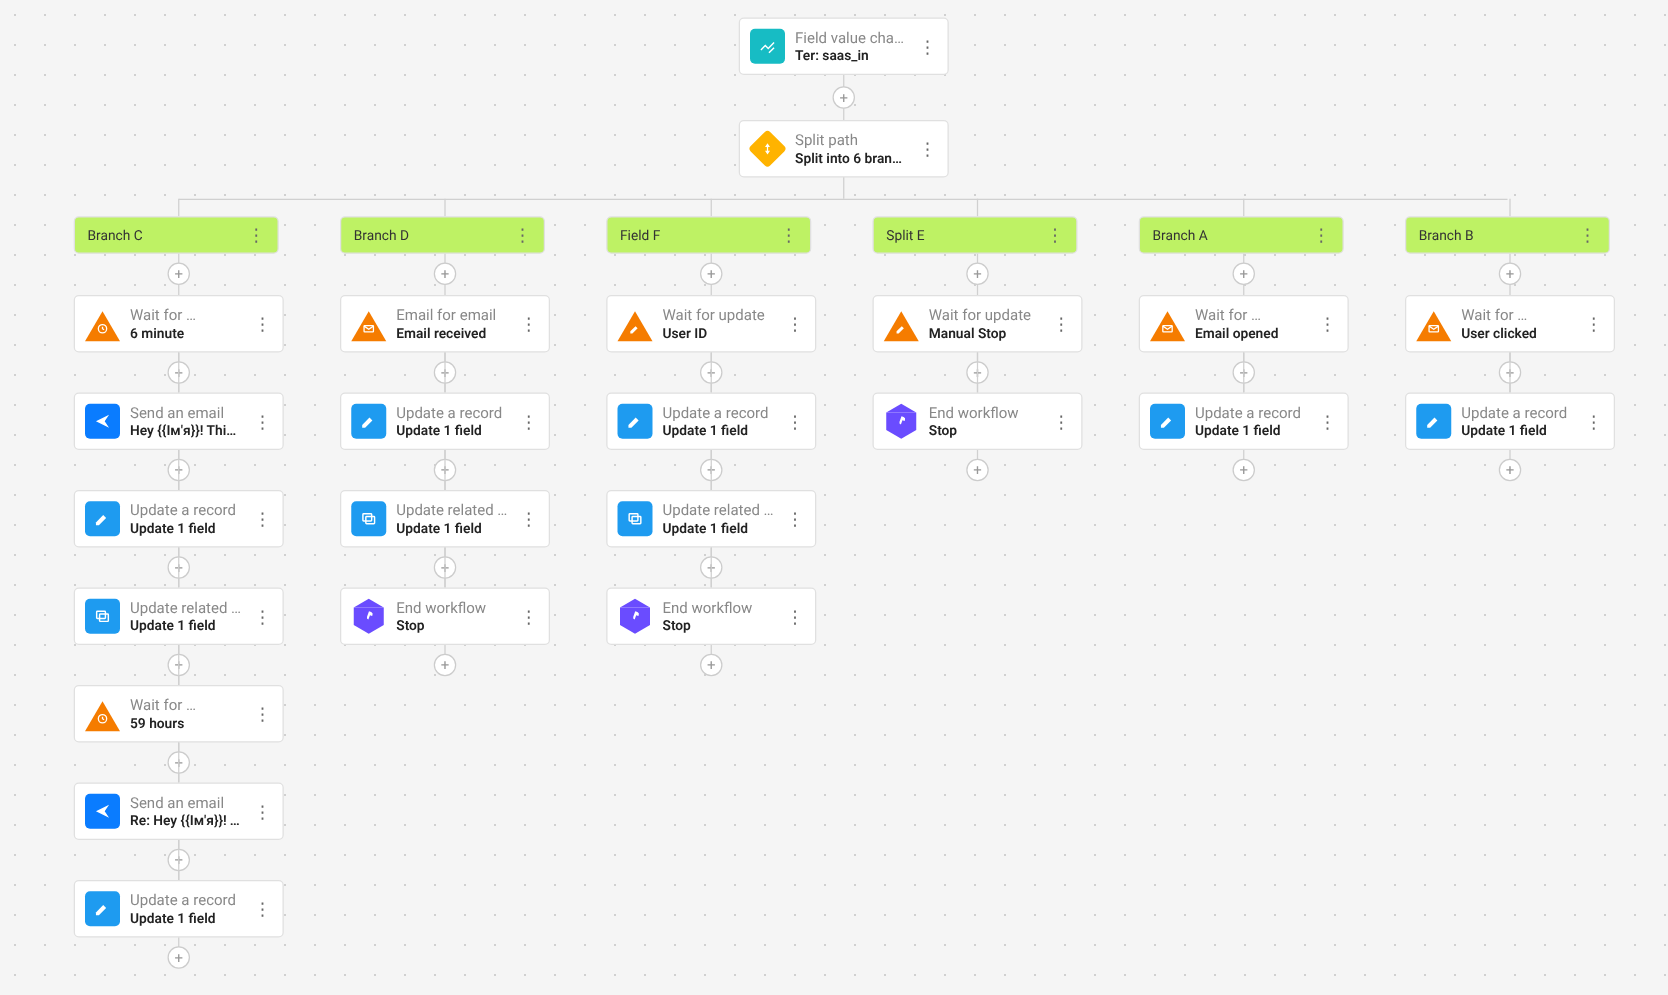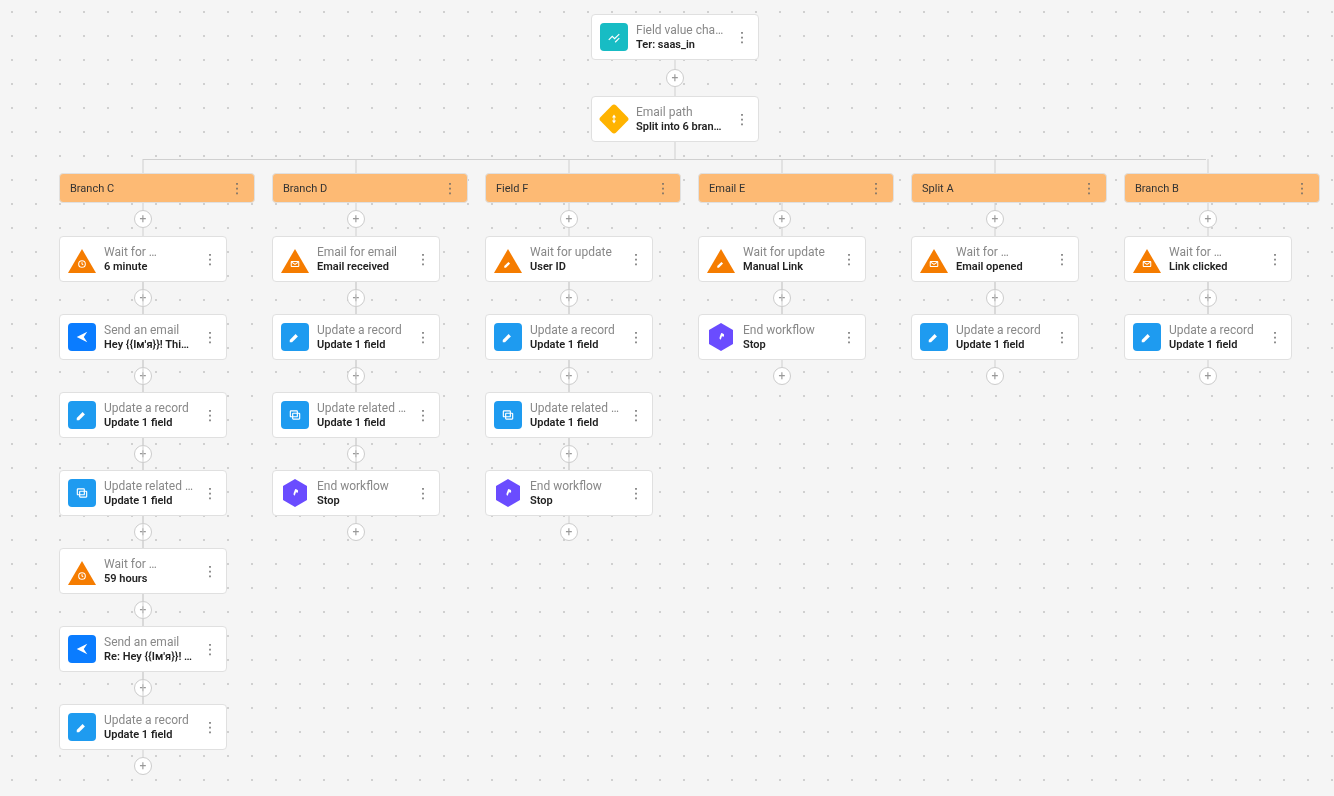--- a/index.html
+++ b/index.html
@@ -50,27 +50,27 @@
     align-items: center;
     justify-content: center;
     color: #666;
     cursor: pointer;
     font-size: 14px;
     letter-spacing: 0;
   }
 
   .branch-header {
     position: absolute;
-    background: #fdba74;
+    background: #bef264;
     border: 1px solid #e0e0e0;
     border-radius: 4px;
     display: flex;
     align-items: center;
     padding: 0 10px;
-    width: 196px;
+    width: 164px;
     height: 30px;
     justify-content: space-between;
   }
   .branch-header .label { font-size: 11px; color: #333; }
   .branch-header .menu { color:#666; font-size:14px; cursor:pointer; }
 
   .plus {
     position: absolute;
     width: 18px;
     height: 18px;
@@ -175,21 +175,21 @@
 <div class="plus" style="left:675px; top:78px;">+</div>
 
 <div class="node" style="left:591px; top:96px;">
   <div class="diamond-wrap">
     <div class="diamond"></div>
     <svg class="inner-ico" viewBox="0 0 24 24" width="12" height="12" fill="#fff">
           <path d="M12 3l4 6h-3v6h3l-4 6-4-6h3V9H8z"></path>
         </svg>
   </div>
   <div class="txt">
-    <div class="ln1">Email path</div>
+    <div class="ln1">Split path</div>
     <div class="ln2">Split into 6 branches</div>
   </div>
   <div class="menu">⋮</div>
 </div>
 
 <div class="branch-header" style="left: 59px; top: 173px;">
       <span class="label">Branch C</span>
       <span class="menu">⋮</span>
     </div>
     <div class="line-v" style="left: 143px; top: 203px; height: 33px;"></div>
@@ -434,35 +434,35 @@
       </div>
       <div class="txt">
         <div class="ln1">End workflow</div>
         <div class="ln2">Stop</div>
       </div>
       <div class="menu">⋮</div>
     </div>
     <div class="line-v" style="left: 569px; top: 516px; height: 16px;"></div>
     <div class="plus" style="left: 569px; top: 532px;">+</div>
     <div class="branch-header" style="left: 698px; top: 173px;">
-      <span class="label">Email E</span>
+      <span class="label">Split E</span>
       <span class="menu">⋮</span>
     </div>
     <div class="line-v" style="left: 782px; top: 203px; height: 33px;"></div>
     <div class="plus" style="left: 782px; top: 219px;">+</div>
     <div class="node" style="left: 698px; top: 236px;">
       <div class="tri-wrap">
         <div class="triangle tri-orange"></div>
         <div class="inner-ico"><svg viewBox="0 0 24 24" width="10" height="10" fill="#fff">
             <path d="M3 17l10-10 4 4-10 10H3v-4z"></path>
           </svg></div>
       </div>
       <div class="txt">
         <div class="ln1">Wait for update</div>
-        <div class="ln2">Manual Link</div>
+        <div class="ln2">Manual Stop</div>
       </div>
       <div class="menu">⋮</div>
     </div>
     <div class="line-v" style="left: 782px; top: 282px; height: 32px;"></div>
     <div class="plus" style="left: 782px; top: 298px;">+</div>
     <div class="line-v" style="left: 782px; top: 282px; height: 32px;"></div>
     <div class="node" style="left: 698px; top: 314px;">
       <div class="hex-wrap">
         <div class="hexagon"></div>
         <svg class="inner-ico" viewBox="0 0 24 24" width="11" height="11" fill="#fff">
@@ -471,21 +471,21 @@
       </div>
       <div class="txt">
         <div class="ln1">End workflow</div>
         <div class="ln2">Stop</div>
       </div>
       <div class="menu">⋮</div>
     </div>
     <div class="line-v" style="left: 782px; top: 360px; height: 16px;"></div>
     <div class="plus" style="left: 782px; top: 376px;">+</div>
     <div class="branch-header" style="left: 911px; top: 173px;">
-      <span class="label">Split A</span>
+      <span class="label">Branch A</span>
       <span class="menu">⋮</span>
     </div>
     <div class="line-v" style="left: 995px; top: 203px; height: 33px;"></div>
     <div class="plus" style="left: 995px; top: 219px;">+</div>
     <div class="node" style="left: 911px; top: 236px;">
       <div class="tri-wrap">
         <div class="triangle tri-orange"></div>
         <div class="inner-ico"><svg viewBox="0 0 24 24" width="10" height="10" fill="none" stroke="#fff" stroke-width="2.5">
             <rect x="3" y="6" width="18" height="12" rx="1"></rect>
             <path d="M3 7l9 6 9-6"></path>
@@ -523,21 +523,21 @@
     <div class="node" style="left: 1124px; top: 236px;">
       <div class="tri-wrap">
         <div class="triangle tri-orange"></div>
         <div class="inner-ico"><svg viewBox="0 0 24 24" width="10" height="10" fill="none" stroke="#fff" stroke-width="2.5">
             <rect x="3" y="6" width="18" height="12" rx="1"></rect>
             <path d="M3 7l9 6 9-6"></path>
           </svg></div>
       </div>
       <div class="txt">
         <div class="ln1">Wait for …</div>
-        <div class="ln2">Link clicked</div>
+        <div class="ln2">User clicked</div>
       </div>
       <div class="menu">⋮</div>
     </div>
     <div class="line-v" style="left: 1208px; top: 282px; height: 32px;"></div>
     <div class="plus" style="left: 1208px; top: 298px;">+</div>
     <div class="line-v" style="left: 1208px; top: 282px; height: 32px;"></div>
     <div class="node" style="left: 1124px; top: 314px;">
       <div class="icon-box bg-pencil">
         <svg class="ico" viewBox="0 0 24 24" fill="#fff">
           <path d="M3 17l10-10 4 4-10 10H3v-4z"></path>

